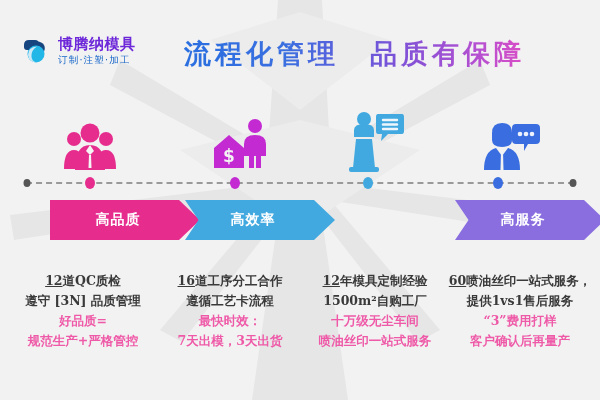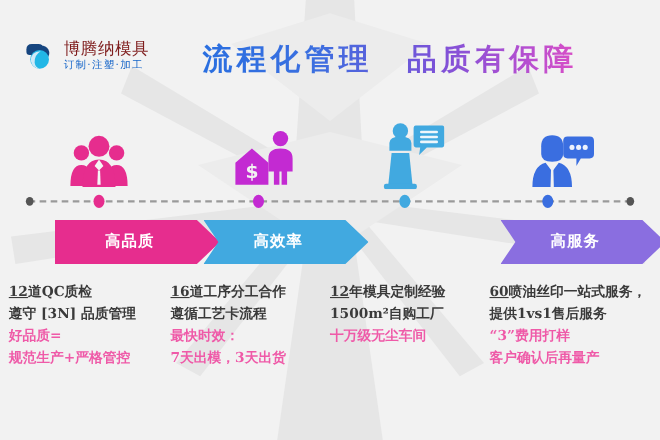--- a/index.html
+++ b/index.html
@@ -12,21 +12,21 @@
   #stage{position:absolute;inset:0;width:600px;height:400px;}
 
   
   #watermark{position:absolute;left:0;top:0;width:600px;height:400px;z-index:0;pointer-events:none;}
 
   
   #header{position:absolute;left:0;top:0;width:600px;height:96px;z-index:3;}
   #logo{position:absolute;left:22px;top:36px;display:flex;align-items:center;gap:6px;}
   #logo-mark{width:30px;height:30px;position:relative;flex:none;}
   #logo-text{display:flex;flex-direction:column;line-height:1;}
-  .logo-main{font-size:15px;font-weight:normal;color:#7f1d1d;letter-spacing:.5px;}
+  .logo-main{font-size:15px;font-weight:bold;color:#6d28d9;letter-spacing:.5px;}
   .logo-sub{font-size:9.5px;color:#1464c8;letter-spacing:1.2px;margin-top:3px;}
   #headline{position:absolute;left:184px;top:36px;width:340px;height:40px;
     font-size:27px;font-weight:bold;letter-spacing:4px;white-space:pre;
     background:linear-gradient(90deg,#2a6fe0 0%,#3b6fe0 30%,#7a52d8 62%,#b94fd0 88%,#d94ec6 100%);
     -webkit-background-clip:text;background-clip:text;color:transparent;
     -webkit-text-fill-color:transparent;}
 
   
   #icons{position:absolute;left:0;top:100px;width:600px;height:72px;z-index:3;}
   .icon-slot{position:absolute;top:0;width:120px;height:72px;display:flex;align-items:flex-end;justify-content:center;}
@@ -39,21 +39,21 @@
   .tl-cap{position:absolute;top:3px;width:7px;height:8px;border-radius:50%;background:#555;transform:translateX(-50%);}
 
   
   #banners{position:absolute;left:0;top:200px;width:600px;height:42px;z-index:3;}
   .chev{position:absolute;top:0;height:40px;display:flex;align-items:center;justify-content:center;
     color:#fff;font-size:14px;font-weight:bold;letter-spacing:1px;margin-left:20px;}
   .chev span{margin-left:-14px;}
 
   
   #cols{position:absolute;left:0;top:255px;width:600px;height:110px;z-index:3;}
-  .col{position:absolute;top:0;width:150px;}
+  .col{position:absolute;top:16px;width:150px;text-align:center;}
   .col .l{display:block;white-space:nowrap;font-size:12.5px;line-height:20px;
     font-family:"DejaVu Serif","Liberation Serif",serif;font-weight:bold;}
   .col .dark{color:#3a3a3a;}
   .col .pink{color:#ef5aa8;}
 </style>
 </head>
 <body>
 
 <div id="stage">
 
@@ -196,20 +196,21 @@
       <span class="l dark"><u>16</u><span>道工序分工合作</span></span>
       <span class="l dark">遵循工艺卡流程</span>
       <span class="l pink">最快时效：</span>
       <span class="l pink">7天出模，3天出货</span>
     </div>
 
     <div class="col" style="left:300px">
       <span class="l dark"><u>12</u><span>年模具定制经验</span></span>
       <span class="l dark">1500m²自购工厂</span>
       <span class="l pink">十万级无尘车间</span>
+      <span class="l pink">喷油丝印一站式服务</span>
     </div>
 
     <div class="col" style="left:445px">
       <span class="l dark"><u>60</u><span>喷油丝印一站式服务，</span></span>
       <span class="l dark">提供1vs1售后服务</span>
       <span class="l pink">“3”费用打样</span>
       <span class="l pink">客户确认后再量产</span>
     </div>
   </div>
 

